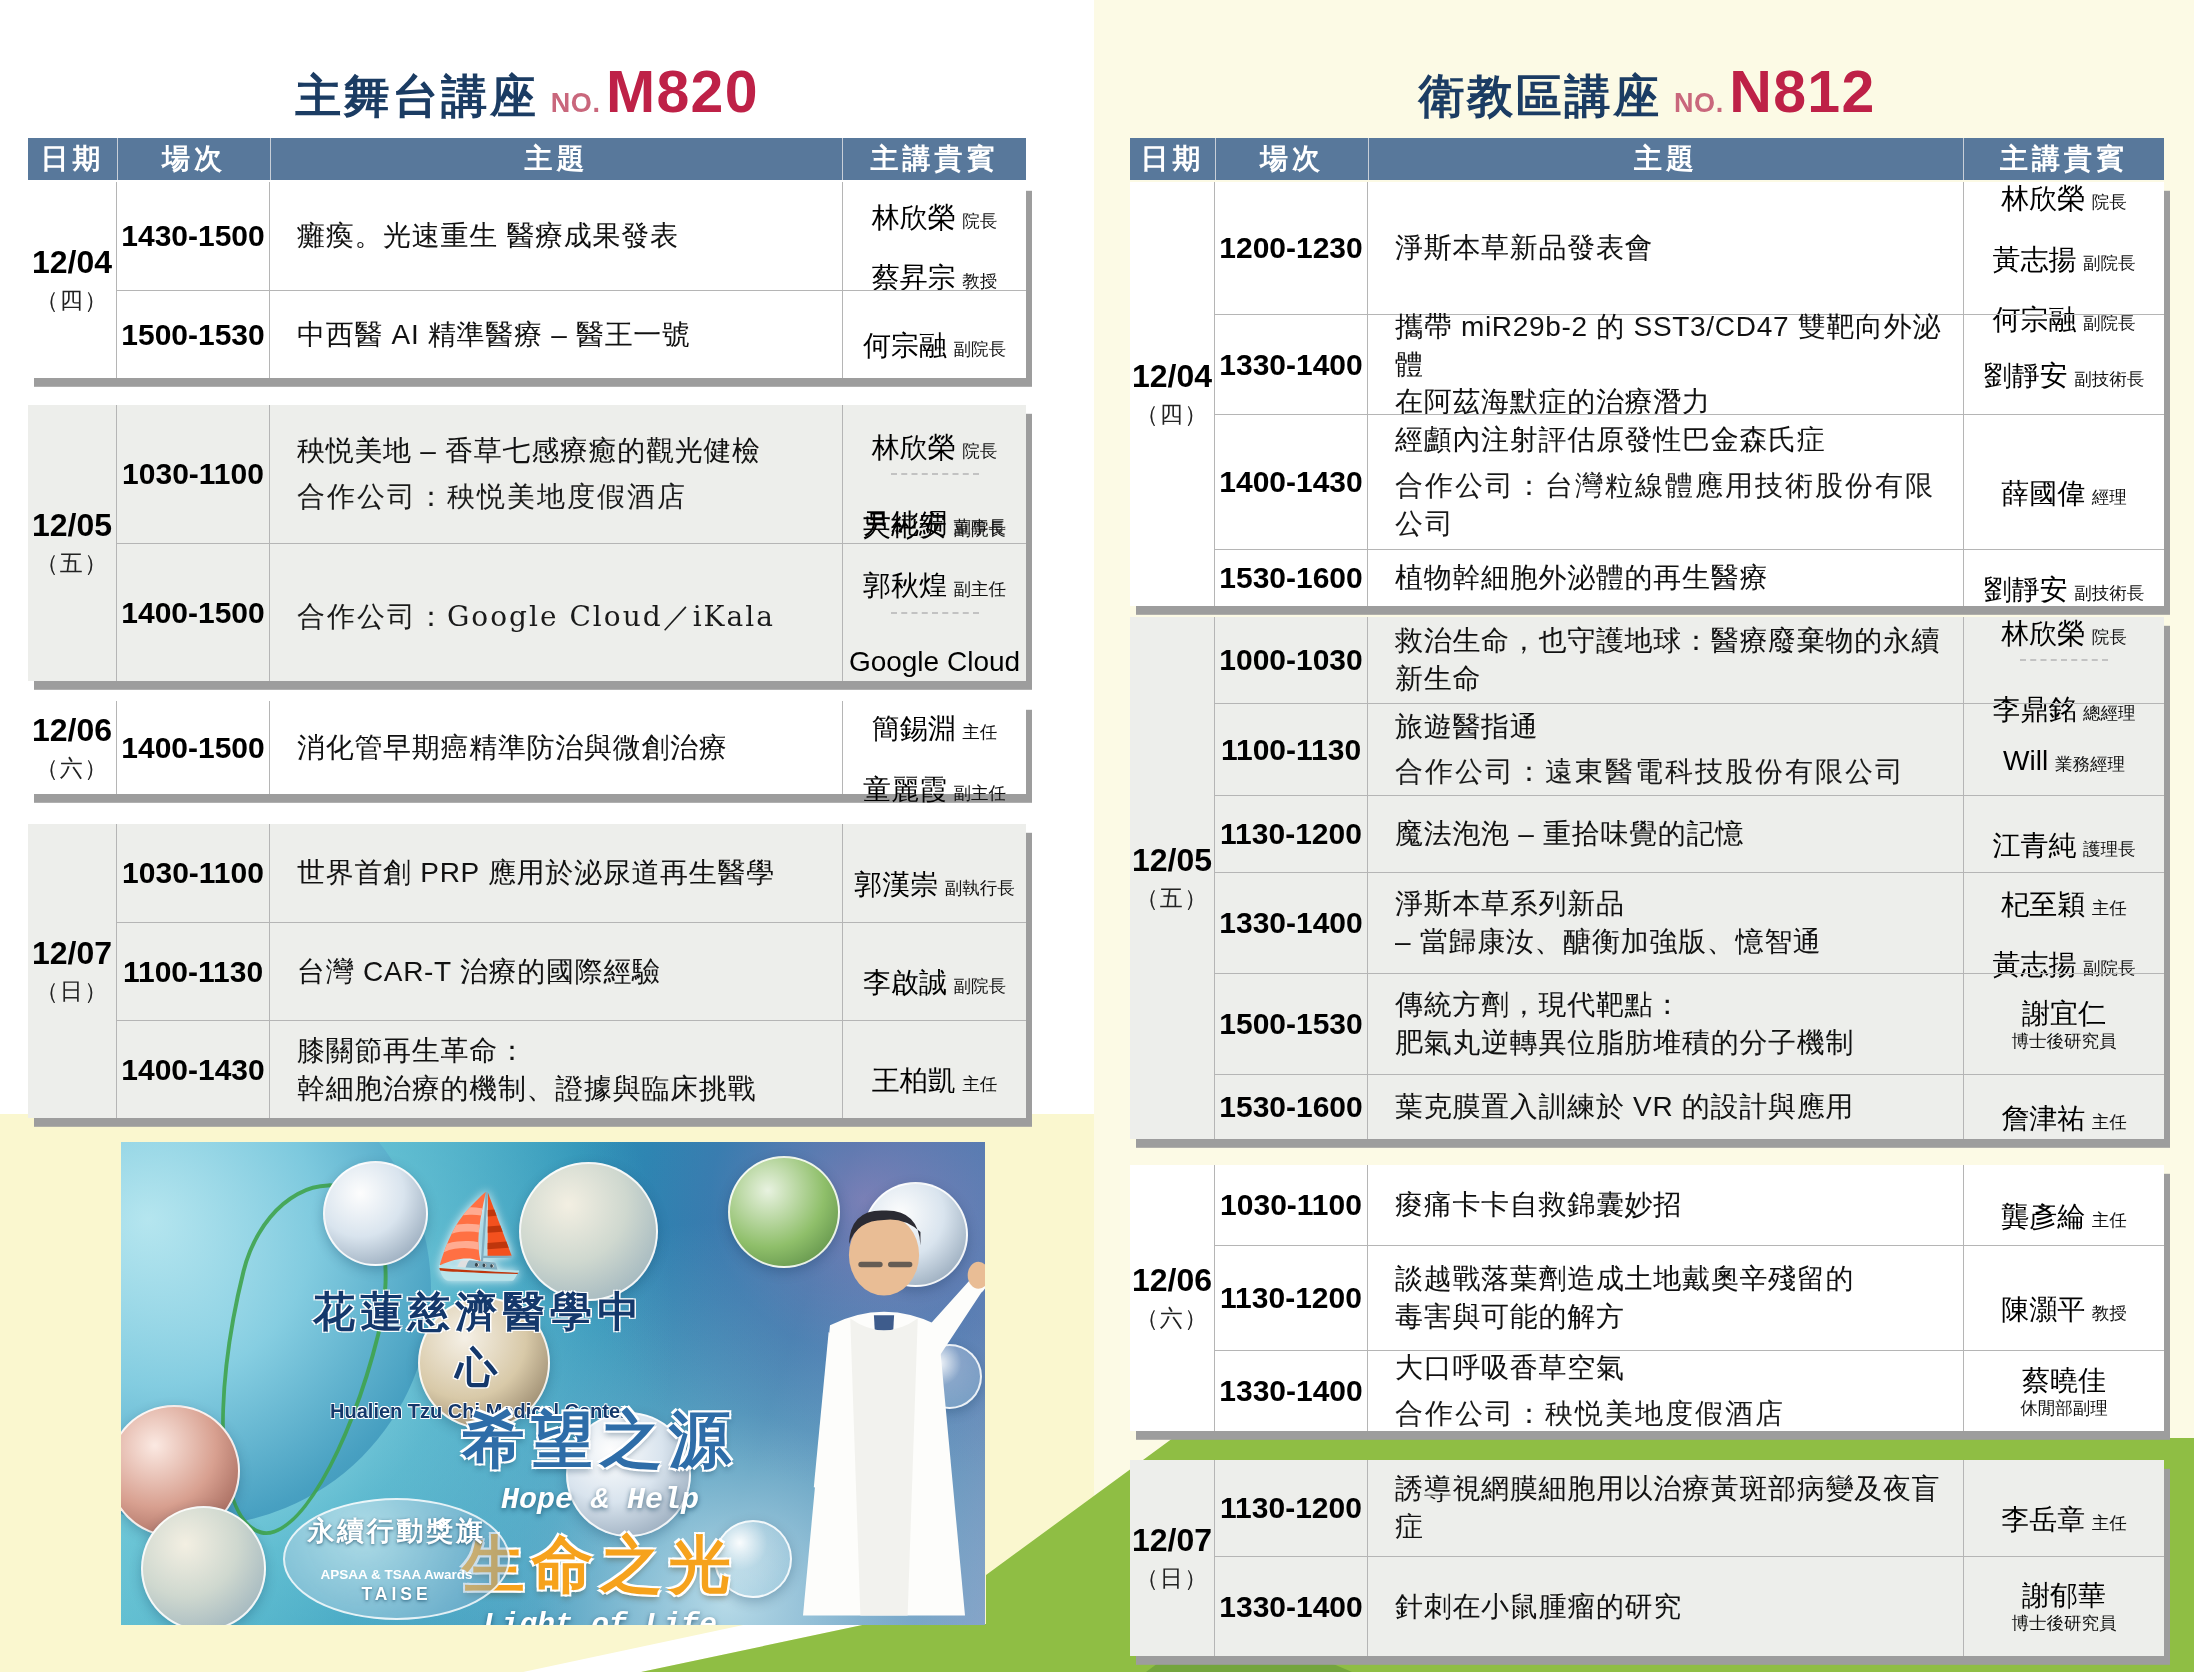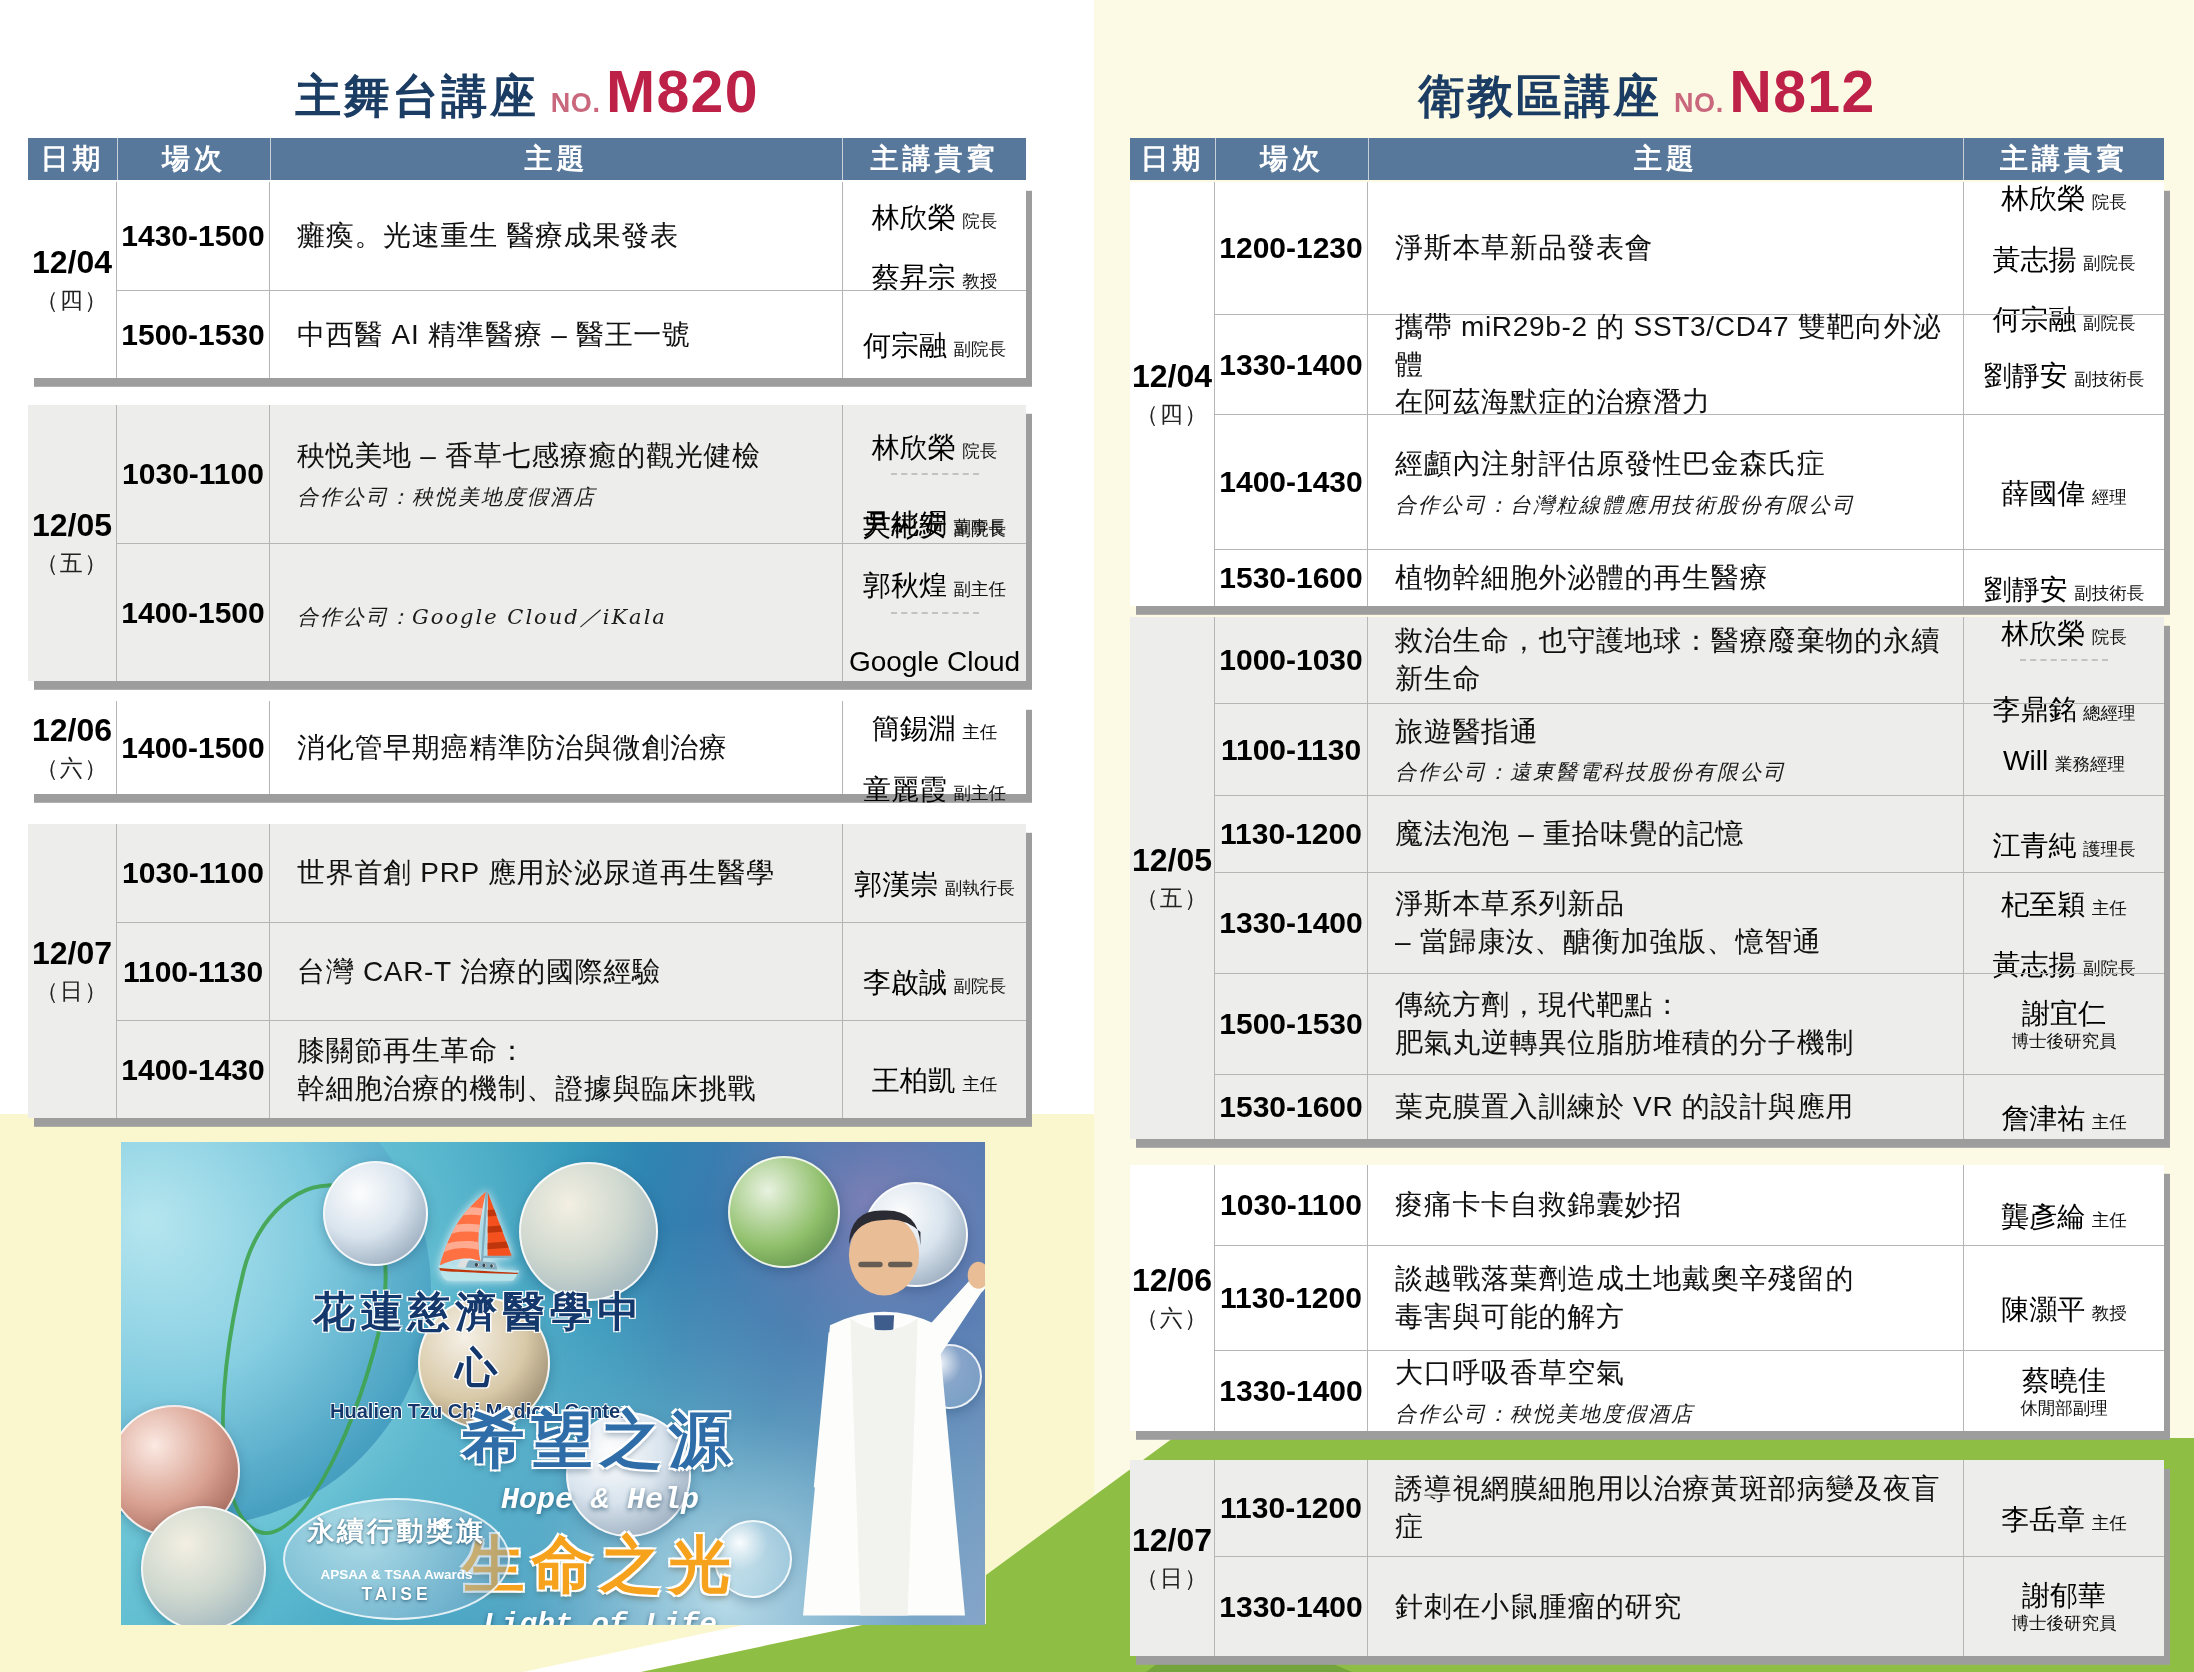--- a/index.html
+++ b/index.html
@@ -40,21 +40,21 @@
     border-right:1.3px solid #B5B5B5;box-sizing:border-box;}
   .date-num{font-size:32px;font-weight:bold;color:#000;}
   .date-wd{font-size:23px;color:#222;margin-top:4px;letter-spacing:1.3px;}
   .rows{flex:1;display:flex;flex-direction:column;}
   .row{display:flex;box-sizing:border-box;}
   .row + .row{border-top:1.3px solid #B5B5B5;}
   .c-time{display:flex;align-items:center;justify-content:center;font-size:30px;font-weight:bold;color:#000;box-sizing:border-box;}
   .c-topic{flex:1;display:flex;flex-direction:column;justify-content:center;padding:6.7px 13.5px 6.7px 27px;
     border-left:1.3px solid #B5B5B5;border-right:1.3px solid #B5B5B5;box-sizing:border-box;}
   .topic-line{font-size:28px;color:#111;line-height:1.35;letter-spacing:0.7px;}
-  .coop-line{font-family:"DejaVu Serif",serif;font-style:italic;font-size:21px;color:#1a1a1a;margin-top:8px;letter-spacing:2px;}
+  .coop-line{font-family:"DejaVu Serif",serif;font-size:28px;color:#1a1a1a;margin-top:8px;letter-spacing:2px;}
   .c-speaker{display:flex;flex-direction:column;align-items:center;justify-content:center;padding:5.4px 4px;box-sizing:border-box;}
   .spk{display:flex;align-items:baseline;justify-content:center;gap:6.7px;line-height:1.3;margin-top:24px;}
   .spk-name{font-size:28px;color:#000;}
   .spk-title{font-size:17.5px;color:#111;}
   .spk-stack{display:flex;flex-direction:column;align-items:center;line-height:1.25;}
   .spk-div{width:88px;border-top:2.7px dashed #C2C2C2;margin:6.7px 0;}
 
   
   #banner{left:121px;top:1142px;width:864px;height:483px;overflow:hidden;
     background:

